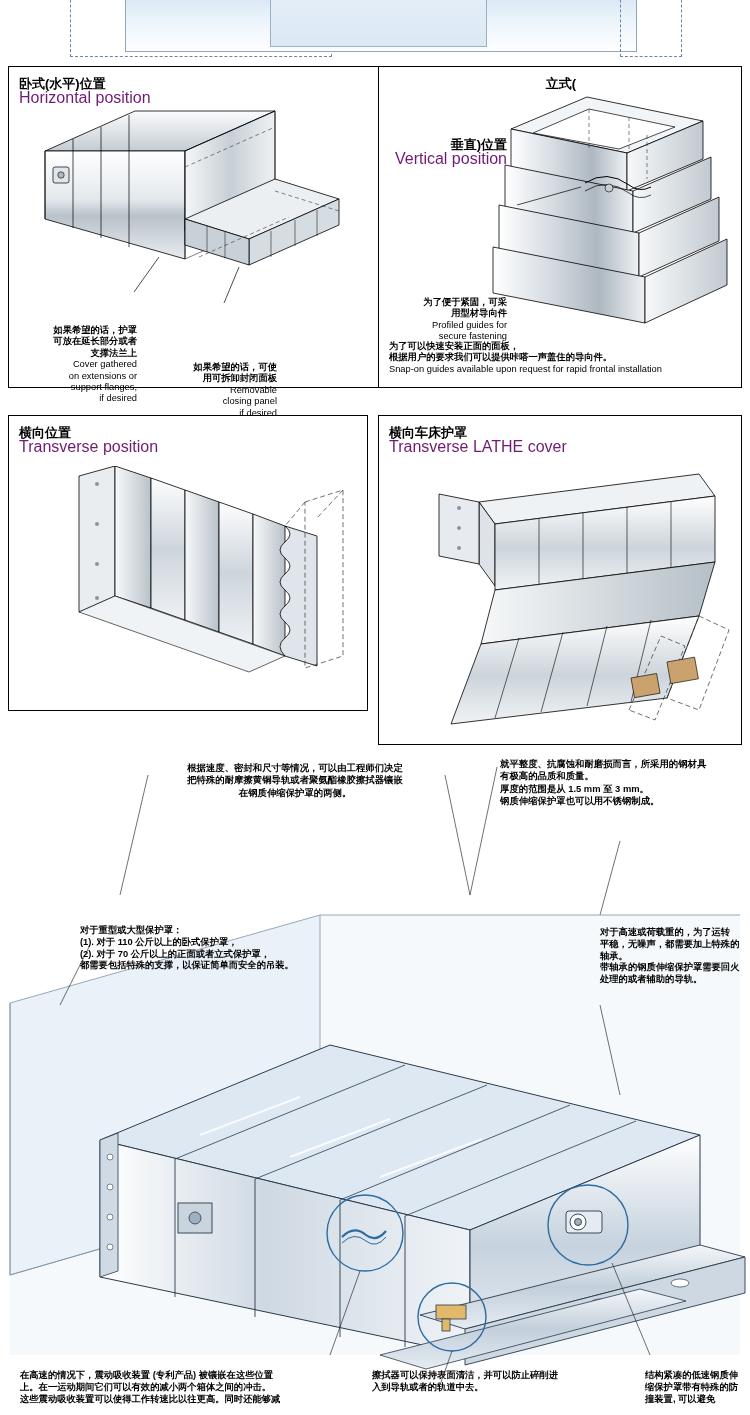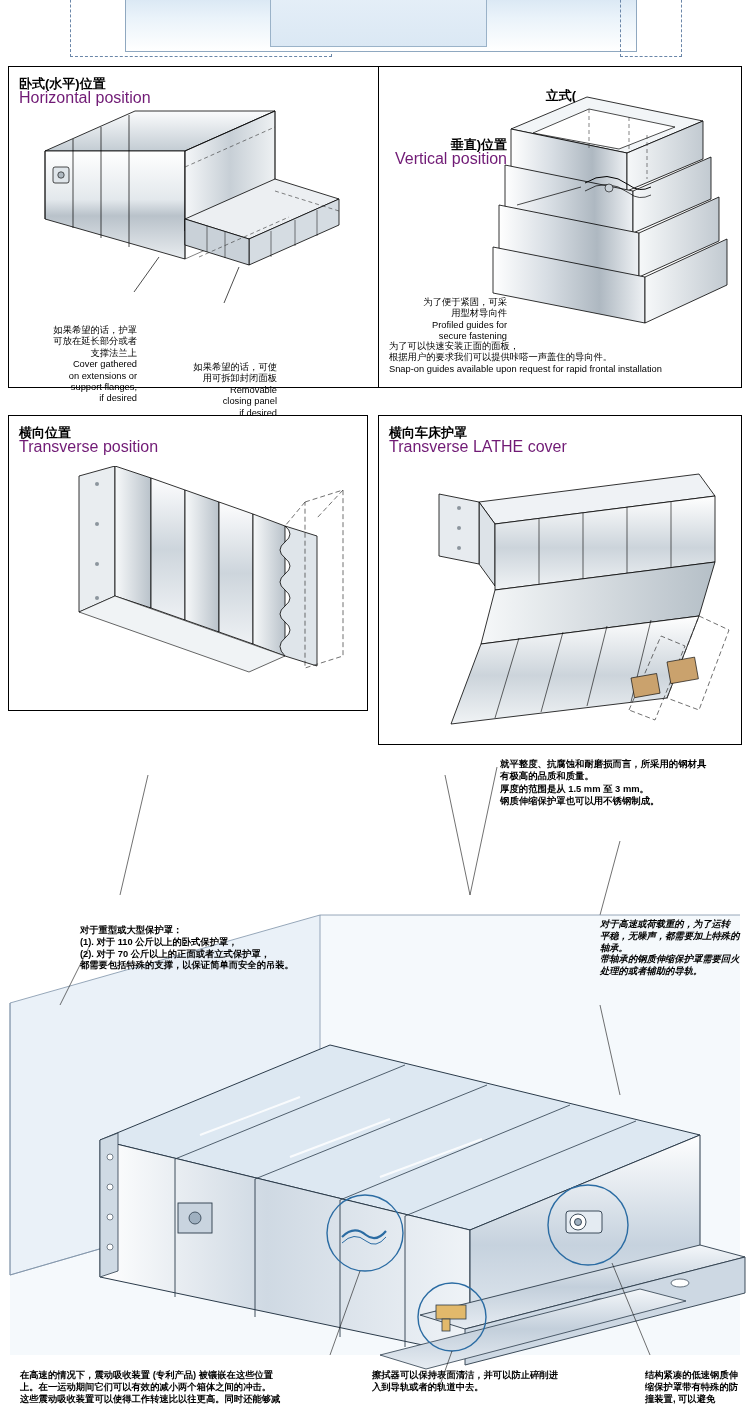--- a/index.html
+++ b/index.html
@@ -18,21 +18,21 @@
   .topstrip .innerbox{position:absolute;left:270px;top:-55px;width:215px;height:100px;border:1px solid #9ab2c8;
        background:linear-gradient(180deg,#eef5fb,#dbe8f4);}
 
   
   .panel{position:absolute;border:1px solid #000;background:#fff;box-sizing:border-box;}
   .ttl-cn{font-size:13px;font-weight:bold;color:#000;line-height:15px;}
   .ttl-en{font-size:16px;color:#701a75;line-height:14px;}
 
   
   .cal{position:absolute;font-size:9.3px;line-height:11.4px;color:#000;}
-  .cal .cn{font-weight:normal;}
+  .cal .cn{font-weight:bold;}
   .cal.right{text-align:right;}
 
   
   .art{position:absolute;overflow:hidden;}
   svg{display:block;}
 
   
   .bottom{position:absolute;left:0;top:885px;width:750px;height:530px;overflow:hidden;}
 
   .btxt{position:absolute;font-size:9.3px;line-height:11.8px;color:#000;font-weight:bold;}
@@ -132,21 +132,21 @@
       <div class="cn" style="white-space:pre-line">如果希望的话，可使
 用可拆卸封闭面板</div>
       <div style="white-space:pre-line">Removable
 closing panel
 if desired</div>
     </div>
   </div>
 
   <div class="panel" style="left:378px;top:66px;width:364px;height:322px;">
 
-    <div style="position:absolute;left:0;top:9px;width:364px;text-align:center;margin-top:12px;">
+    <div style="position:absolute;left:0;top:9px;width:364px;text-align:center;">
       <div class="ttl-cn">立式(</div>
     </div>
     <div style="position:absolute;left:8px;top:34px;width:120px;text-align:right;margin-top:36px;">
       <div class="ttl-cn">垂直)位置</div>
       <div class="ttl-en">Vertical position</div>
     </div>
 
     <svg class="art" style="left:110px;top:20px;" width="250" height="270" viewBox="0 0 250 270">
       <defs>
         <linearGradient id="v1" x1="0" y1="0" x2="1" y2="0">
@@ -299,20 +299,23 @@
       <g stroke="#333" stroke-width="0.7" stroke-dasharray="5,3" fill="none">
         <polygon points="268,232 300,150 330,164 300,244"></polygon>
         <polygon points="230,244 262,170 286,180 256,254"></polygon>
       </g>
 
       <rect x="268" y="196" width="28" height="22" fill="#caa26d" stroke="#000" stroke-width="0.6" transform="rotate(-10 268 196)"></rect>
       <rect x="232" y="212" width="26" height="20" fill="#caa26d" stroke="#000" stroke-width="0.6" transform="rotate(-10 232 212)"></rect>
     </svg>
   </div>
 
+  <div class="mid-note" style="left:150px;top:762px;width:290px;white-space:pre-line;text-align:center;">根据速度、密封和尺寸等情况，可以由工程师们决定
+把特殊的耐摩擦黄铜导轨或者聚氨酯橡胶擦拭器镶嵌
+在钢质伸缩保护罩的两侧。</div>
 
   <div class="mid-note" style="left:500px;top:758px;width:245px;white-space:pre-line;">就平整度、抗腐蚀和耐磨损而言，所采用的钢材具
 有极高的品质和质量。
 厚度的范围是从 1.5 mm 至 3 mm。
 钢质伸缩保护罩也可以用不锈钢制成。</div>
 
   <svg style="position:absolute;left:0;top:745px;width:750px;height:200px;">
     <g stroke="#111" stroke-width="0.6" fill="none">
       <line x1="148" y1="30" x2="120" y2="150"></line>
       <line x1="445" y1="30" x2="470" y2="150"></line>
@@ -422,21 +425,21 @@
         <line x1="452" y1="466" x2="440" y2="500"></line>
         <line x1="612" y1="378" x2="650" y2="470"></line>
       </g>
     </svg>
 
     <div class="btxt" style="left:80px;top:40px;width:300px;white-space:pre-line;">对于重型或大型保护罩：
 (1). 对于 110 公斤以上的卧式保护罩，
 (2). 对于 70 公斤以上的正面或者立式保护罩，
 都需要包括特殊的支撑，以保证简单而安全的吊装。</div>
 
-    <div class="btxt" style="left:600px;top:34px;width:145px;white-space:pre-line;font-style:italic;">对于高速或荷载重的，为了运转
+    <div class="btxt" style="left:600px;top:42px;width:145px;white-space:pre-line;">对于高速或荷载重的，为了运转
 平稳，无噪声，都需要加上特殊的
 轴承。
 带轴承的钢质伸缩保护罩需要回火
 处理的或者辅助的导轨。</div>
 
     <div class="btxt" style="left:20px;top:485px;width:330px;white-space:pre-line;">在高速的情况下，震动吸收装置 (专利产品) 被镶嵌在这些位置
 上。在一运动期间它们可以有效的减小两个箱体之间的冲击。
 这些震动吸收装置可以使得工作转速比以往更高。同时还能够减</div>
 
     <div class="btxt" style="left:372px;top:485px;width:240px;white-space:pre-line;">擦拭器可以保持表面清洁，并可以防止碎削进

